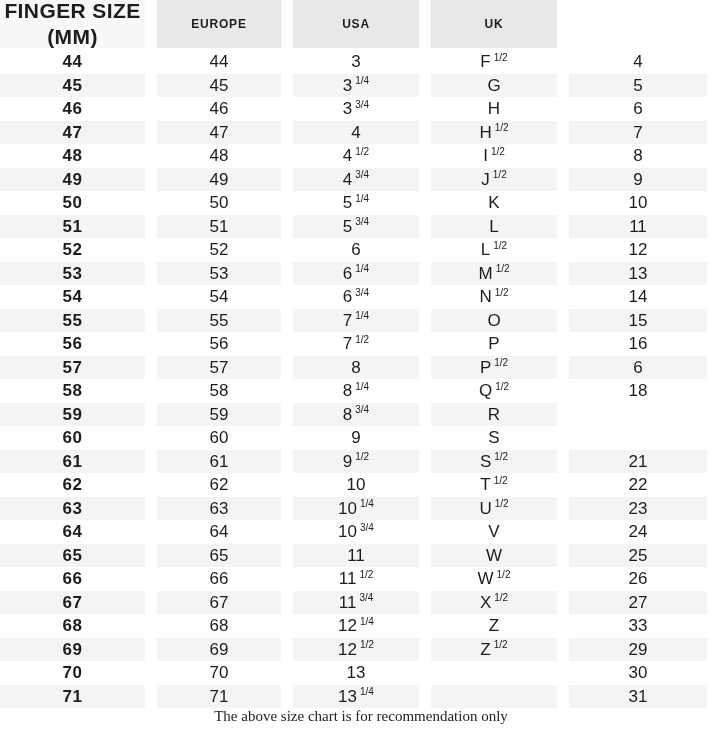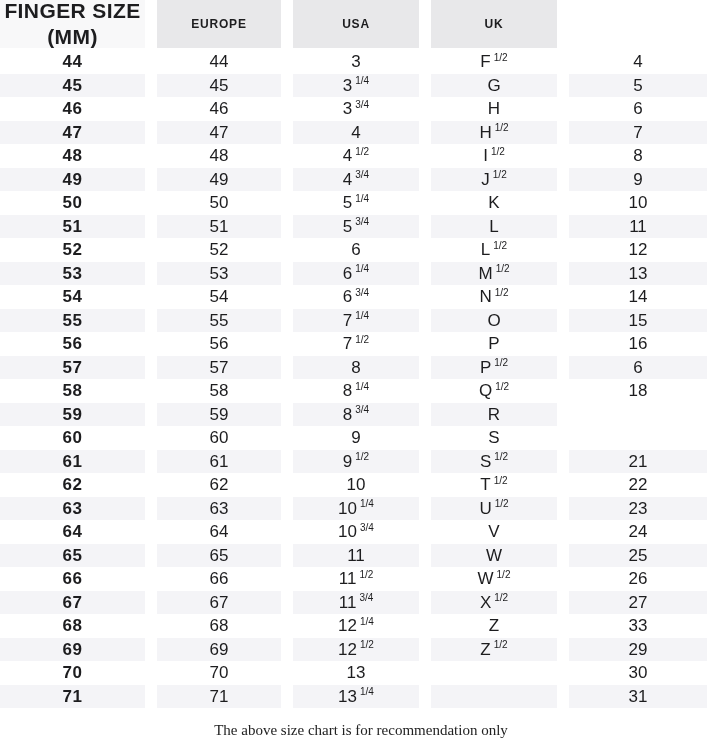--- a/index.html
+++ b/index.html
@@ -55,21 +55,20 @@
   .cell.c0 { font-weight: bold; letter-spacing: 0.5px; }
   .cell sup {
     font-size: 10px;
     line-height: 0;
     margin-left: 3px;
     position: relative;
     top: -4px;
   }
   
   .footnote {
-    margin-top: 14px;
     text-align: center;
     font-family: "Liberation Serif", "DejaVu Serif", serif;
     font-size: 15px;
     color: #222222;
   }
 </style>
 </head>
 <body>
 
 <div class="chart-wrap">

